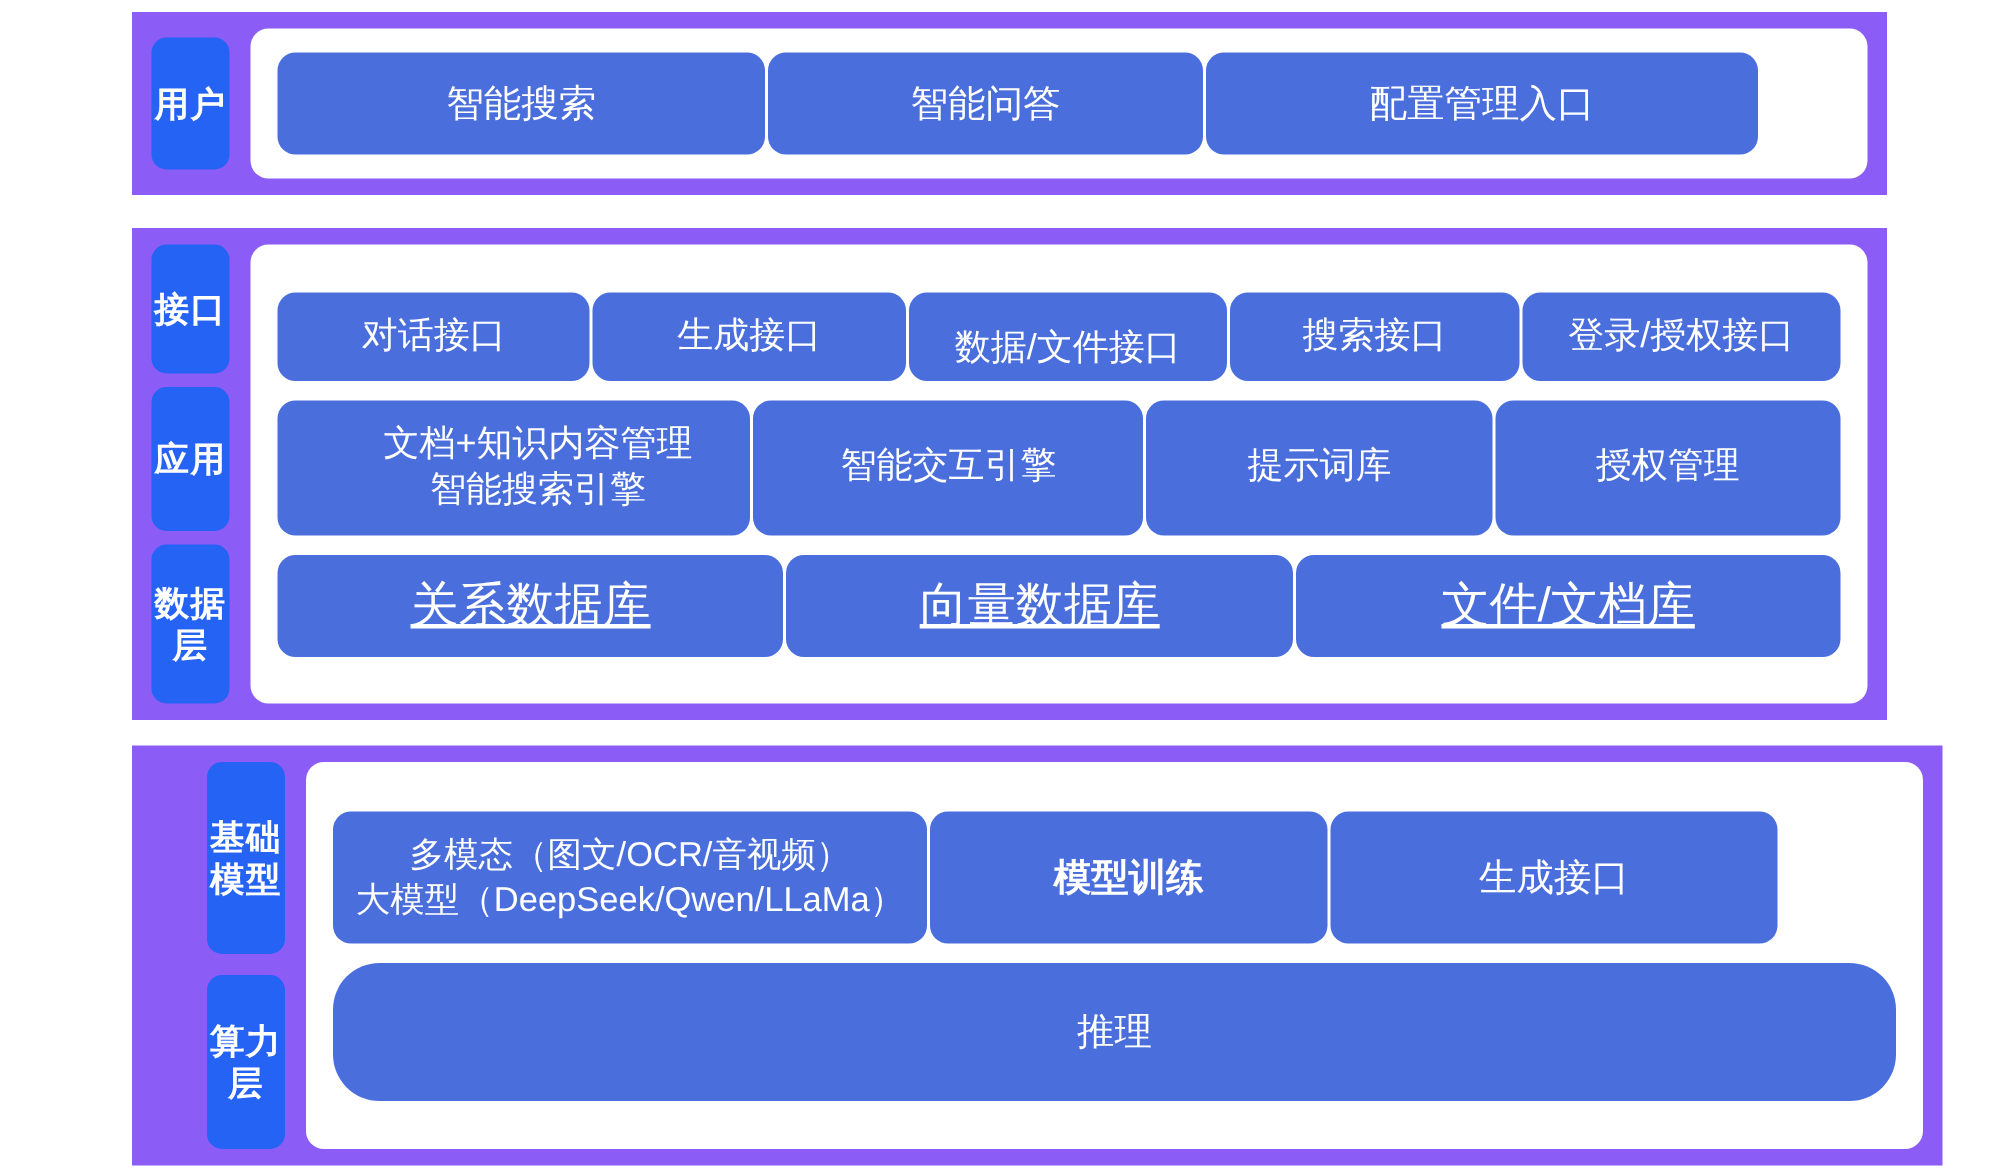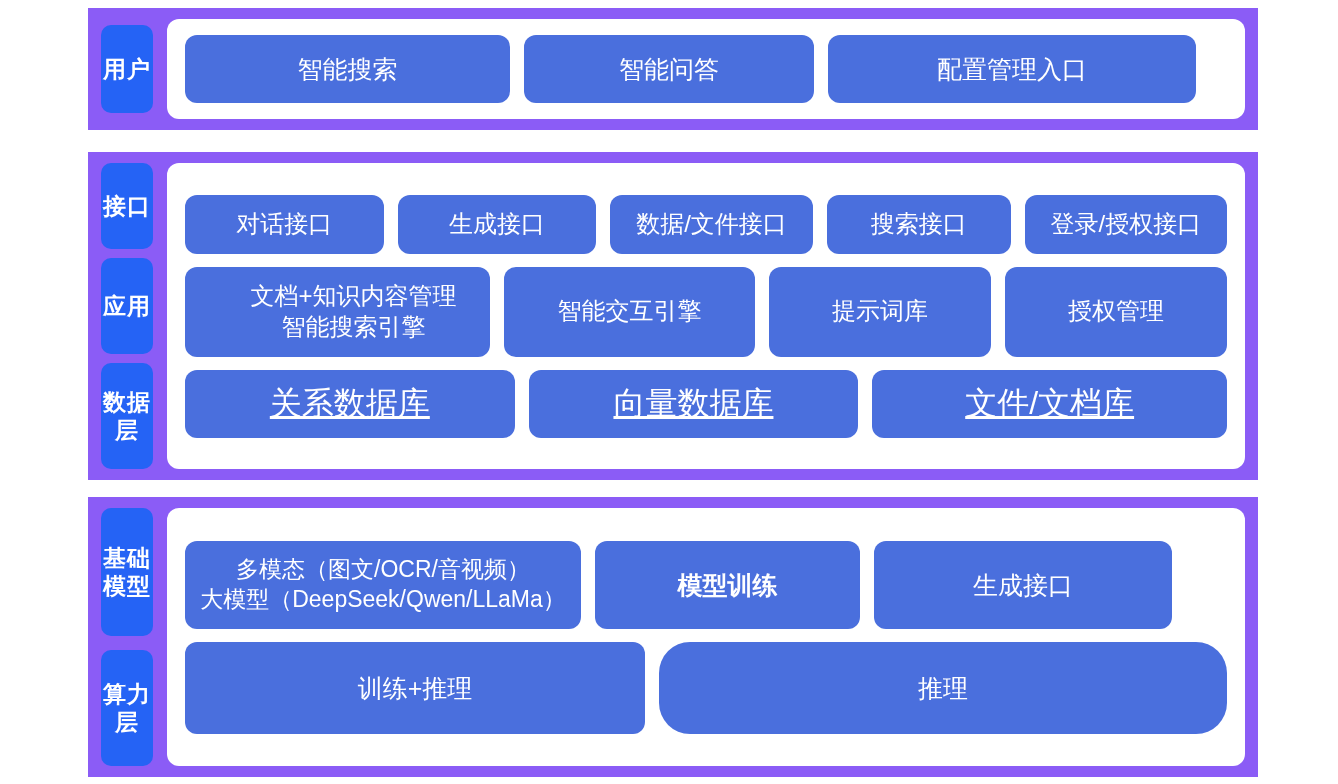--- a/index.html
+++ b/index.html
@@ -71,21 +71,21 @@
     padding: 14px 18px;
     box-sizing: border-box;
     display: flex;
     flex-direction: column;
     justify-content: center;
   }
 
   .row {
     display: flex;
     flex-direction: row;
-    gap: 14px;
+    gap: 2px;
   }
   .row + .row { margin-top: 13px; }
 
   .cell {
     background: #4a6fdd;
     border-radius: 12px;
     color: #ffffff;
     display: flex;
     align-items: center;
     justify-content: center;
@@ -110,35 +110,35 @@
   #band-mid { top: 152px; height: 328px; }
   #band-mid .tab-api  { height: 86px; }
   #band-mid .tab-app  { height: 96px; }
   #band-mid .tab-data { height: 106px; }
   #band-mid .r-api  .cell { height: 59px; font-size: 24px; }
   #band-mid .r-app  .cell { height: 90px; font-size: 24px; }
   #band-mid .r-data .cell { height: 68px; font-size: 32px; text-decoration: underline; }
 
   #band-mid .r-api .a1 { flex: 1 1 0; }
   #band-mid .r-api .a2 { flex: 1 1 0; }
-  #band-mid .r-api .a3 { flex: 1.02 1 0; }
+  #band-mid .r-api .a3 { flex: 1.02 1 0; align-items: flex-end; }
   #band-mid .r-api .a4 { flex: 0.92 1 0; }
   #band-mid .r-api .a5 { flex: 1.02 1 0; }
 
   #band-mid .r-app .b1 { flex: 1.16 1 0; padding-left: 40px; }
   #band-mid .r-app .b2 { flex: 1.06 1 0; }
   #band-mid .r-app .b3 { flex: 0.93 1 0; }
   #band-mid .r-app .b4 { flex: 0.93 1 0; }
 
   #band-mid .r-data .d1 { flex: 1 1 0; }
   #band-mid .r-data .d2 { flex: 1 1 0; }
   #band-mid .r-data .d3 { flex: 1.08 1 0; }
 
   
-  #band-base { top: 497px; height: 280px; }
+  #band-base { top: 497px; height: 280px; padding-left: 37px; }
   #band-base .tab-model { height: 128px; }
   #band-base .tab-compute { height: 116px; }
   #band-base .r-model .cell { height: 88px; }
   #band-base .r-compute .cell { height: 92px; }
   #band-base .r-model .m1 { flex: 0 0 396px; font-size: 23px; line-height: 1.3; }
   #band-base .r-model .m2 { flex: 0 0 265px; font-size: 25px; font-weight: bold; }
   #band-base .r-model .m3 { flex: 0 0 298px; font-size: 25px; }
   #band-base .r-compute .p1 { flex: 0 0 460px; font-size: 25px; }
   #band-base .r-compute .p2 { flex: 1 1 auto; font-size: 25px; border-radius: 31px; }
 </style>
@@ -243,23 +243,20 @@
         </div>
         <div class="cell m2">
           <span>模型训练</span>
         </div>
         <div class="cell m3">
           <span>生成接口</span>
         </div>
       </div>
 
       <div class="row r-compute">
-        <div class="cell p1">
-          <span>训练+推理</span>
-        </div>
         <div class="cell p2">
           <span>推理</span>
         </div>
       </div>
 
     </div>
   </div>
 
 </div>
 

